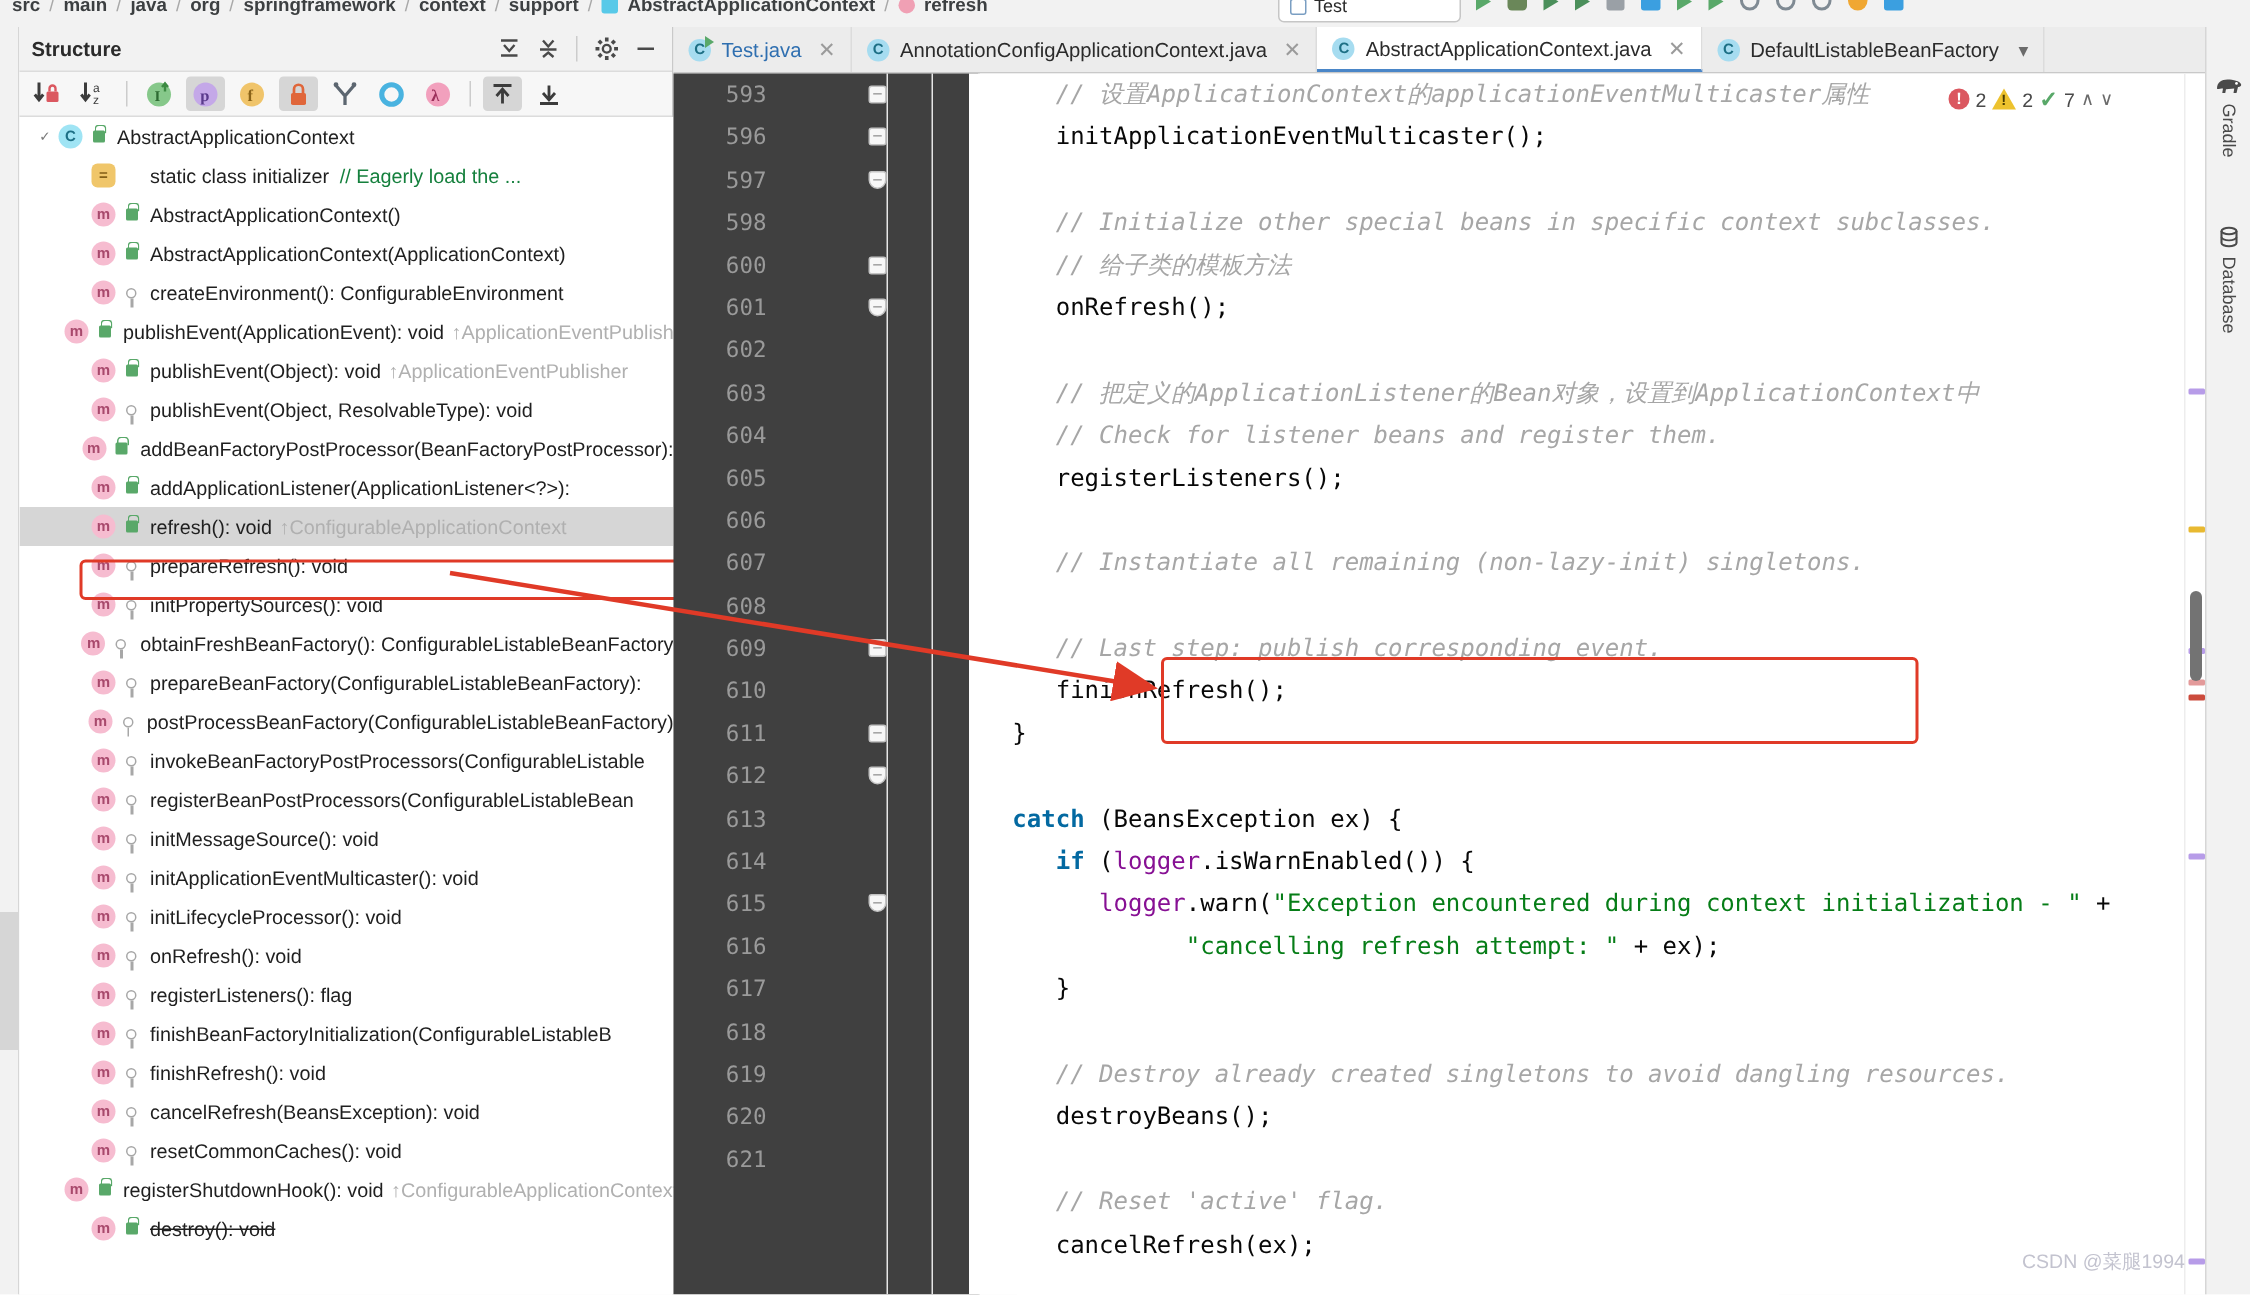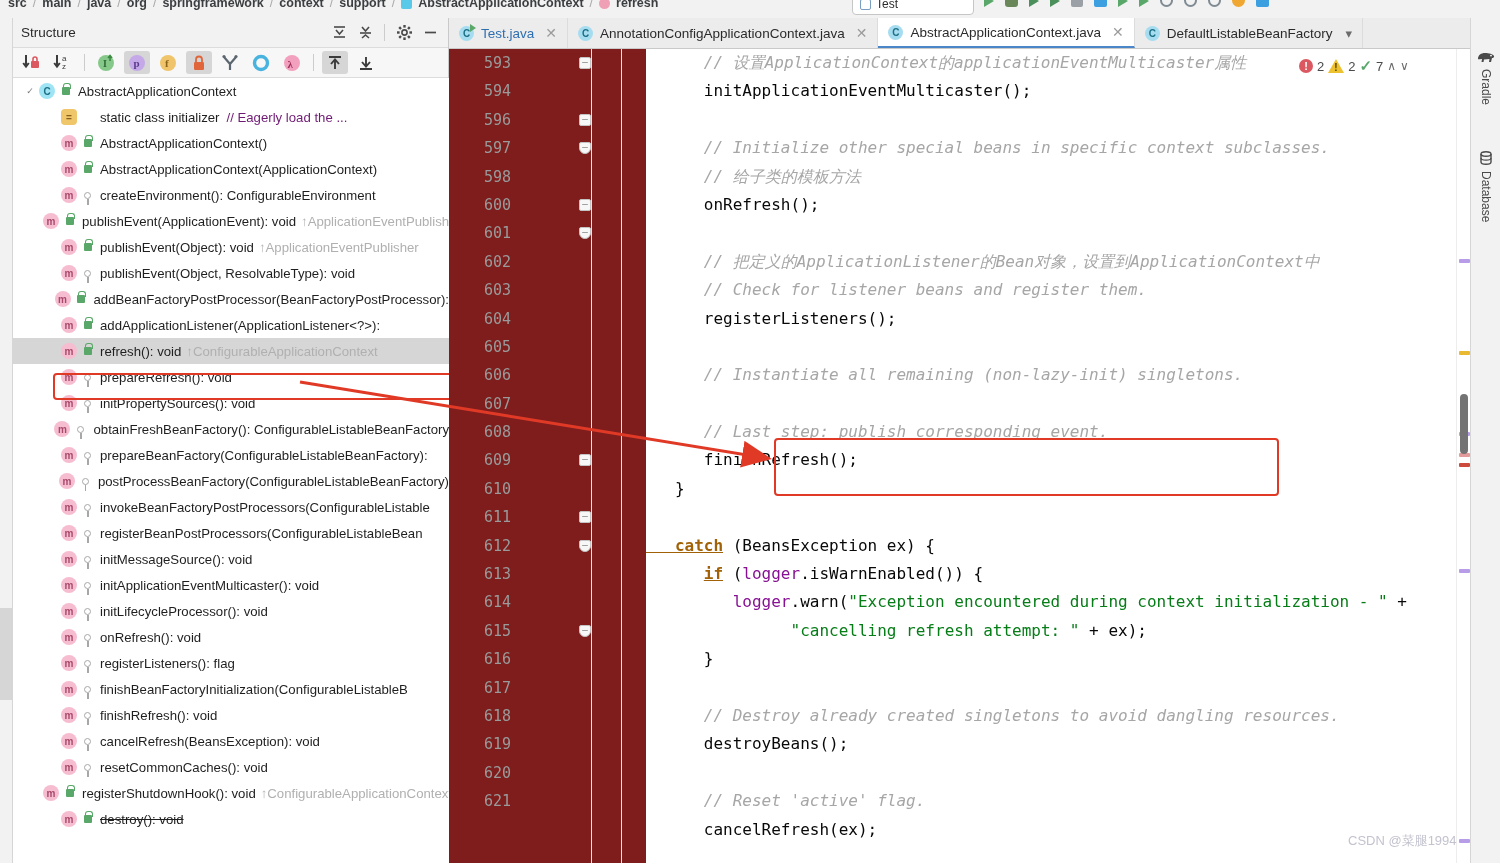--- a/index.html
+++ b/index.html
@@ -54,21 +54,21 @@
   }
   .rail-sel { position: absolute; left: 0; width: 13px; background: #d6d6d6; }
 
   
   .structure {
     position: absolute; left: 13px; top: 18px; width: 436px; height: 845px;
     background: #ffffff; border-right: 1px solid #c9c9c9;
   }
   .st-header {
     height: 30px; background: #f2f2f2; border-bottom: 1px solid #dcdcdc;
-    display: flex; align-items: center; padding: 0 8px; gap: 6px;
+    display: flex; align-items: center; padding: 0 8px; gap: 6px; font-weight: bold;
   }
   .st-title { font-size: 13.5px; color: #2b2b2b; flex: 1; }
   .hicon { width: 20px; height: 20px; display: flex; align-items: center; justify-content: center; }
   .st-toolbar {
     height: 30px; background: #f7f7f7; border-bottom: 1px solid #dcdcdc;
     display: flex; align-items: center; padding: 0 6px; gap: 5px;
   }
   .tbtn { width: 26px; height: 23px; border-radius: 3px; display: flex; align-items: center; justify-content: center; position: relative;}
   .tbtn.on { background: #d6d6d6; }
   .vsep { width: 1px; height: 17px; background: #cccccc; margin: 0 3px; }
@@ -87,21 +87,21 @@
   .badge.m { background: #f6bcd0; color: #a8496c; }
   .badge.i { background: #f0c66a; color: #856018; border-radius: 4px;}
   .lock { width: 11px; flex: 0 0 11px; display: flex; justify-content: center; margin-left: 5px;}
   .lk-green { width: 8px; height: 8px; background: #59a869; border-radius: 1px; position: relative;}
   .lk-green:before { content:''; position:absolute; left:1px; top:-4px; width:6px; height:5px; border:1.5px solid #59a869; border-bottom:none; border-radius:3px 3px 0 0;}
   .lk-key { width: 7px; height: 7px; border: 1.6px solid #a7a7a7; border-radius: 50%; position: relative;}
   .lk-key:after { content:''; position:absolute; left:2px; top:6px; width:1.6px; height:6px; background:#a7a7a7;}
   .tlabel { font-size: 13.2px; color: #1f1f1f; margin-left: 7px; }
   .tlabel.struck { text-decoration: line-through; }
   .tsuffix { font-size: 13.2px; color: #b0b0b0; margin-left: 5px; }
-  .tcomment { font-size: 13.2px; color: #701a75; margin-left: 7px; }
+  .tcomment { font-size: 13.2px; color: #15803d; margin-left: 7px; }
 
   .redbox-tree {
     position: absolute; left: 40px; top: 355px; width: 410px; height: 27px;
     border: 2.5px solid #e03a27; border-radius: 4px; pointer-events: none;
   }
 
   
   .tabbar {
     position: absolute; left: 449px; top: 18px; width: 1051px; height: 31px;
     background: #ececec; border-bottom: 1px solid #c9c9c9;
@@ -122,21 +122,21 @@
   .cls-ic.run:after {
     content:''; position:absolute; right:-2px; top:-2px; width:0;height:0;
     border-left:6px solid #59a869; border-top:4px solid transparent; border-bottom:4px solid transparent;
   }
   .xclose { font-size: 14px; color: #9b9b9b; margin-left: 4px; }
   .chev { font-size: 13px; color: #6b6b6b; margin-left: 6px; }
 
   
   .gutter {
     position: absolute; left: 449px; top: 49px; width: 204px; height: 814px;
-    background: #7f1d1d; border-right: 1px solid #e2e2e2;
+    background: #404040; border-right: 1px solid #e2e2e2;
   }
   .gutter .lines { position: absolute; left: 0; top: 0; width: 196px; }
   .gline { height: 28.4px; line-height: 28.4px; font-family: "DejaVu Sans Mono", monospace; font-size: 15px; color: #9a9a9a; text-align: right; padding-right: 134px; position: relative;}
   .fold {
     position: absolute; right: 54px; top: 8px; width: 12px; height: 12px;
     border: 1px solid #c3c3c3; background: #f7f7f7; color: #9a9a9a;
     font-size: 11px; line-height: 9px; text-align: center; border-radius: 2px;
   }
   .fold.tip { border-radius: 2px 2px 6px 6px; }
   .gcol1 { position: absolute; left: 142px; top: 0; width: 1px; height: 814px; background: #e6e6e6;}
@@ -146,21 +146,21 @@
   .code {
     position: absolute; left: 646px; top: 49px; width: 810px; height: 814px;
     background: #ffffff; overflow: hidden;
   }
   .cline {
     height: 28.4px; line-height: 28.4px;
     font-family: "DejaVu Sans Mono", monospace; font-size: 16px;
     color: #080808; white-space: pre;
   }
   .cm { color: #a6a6a6; font-style: italic; }
-  .kw { color: #a16207; font-weight: 700; text-decoration: underline; }
+  .kw { color: #0369a1; font-weight: 700; }
   .fld { color: #871094; }
   .str { color: #067d17; }
 
   .redbox-code {
     position: absolute; left: 128px; top: 389px; width: 505px; height: 58px;
     border: 2.5px solid #e03a27; border-radius: 4px; pointer-events: none;
   }
 
   
   .arrow-svg { position: absolute; left: 0; top: 0; width: 1500px; height: 863px; pointer-events: none; }
@@ -629,21 +629,20 @@
     <div class="tab">
       <span class="cls-ic">C</span>
       <span>DefaultListableBeanFactory</span>
       <span class="chev">▾</span>
     </div>
   </div>
 
   <div class="gutter">
     <div class="lines" id="gutter-host">
         <div class="gline">593<span class="fold">−</span></div>
-        <div class="gline">594</div>
         <div class="gline">596<span class="fold">−</span></div>
         <div class="gline">597<span class="fold tip">−</span></div>
         <div class="gline">598</div>
         <div class="gline">600<span class="fold">−</span></div>
         <div class="gline">601<span class="fold tip">−</span></div>
         <div class="gline">602</div>
         <div class="gline">603</div>
         <div class="gline">604</div>
         <div class="gline">605</div>
         <div class="gline">606</div>

